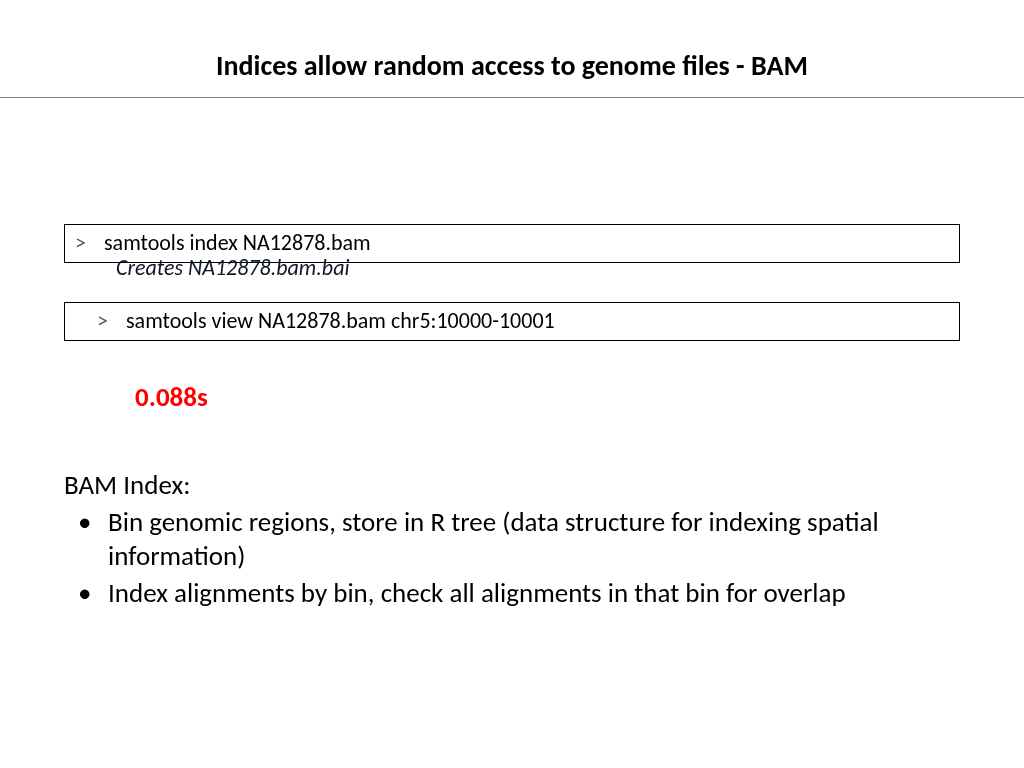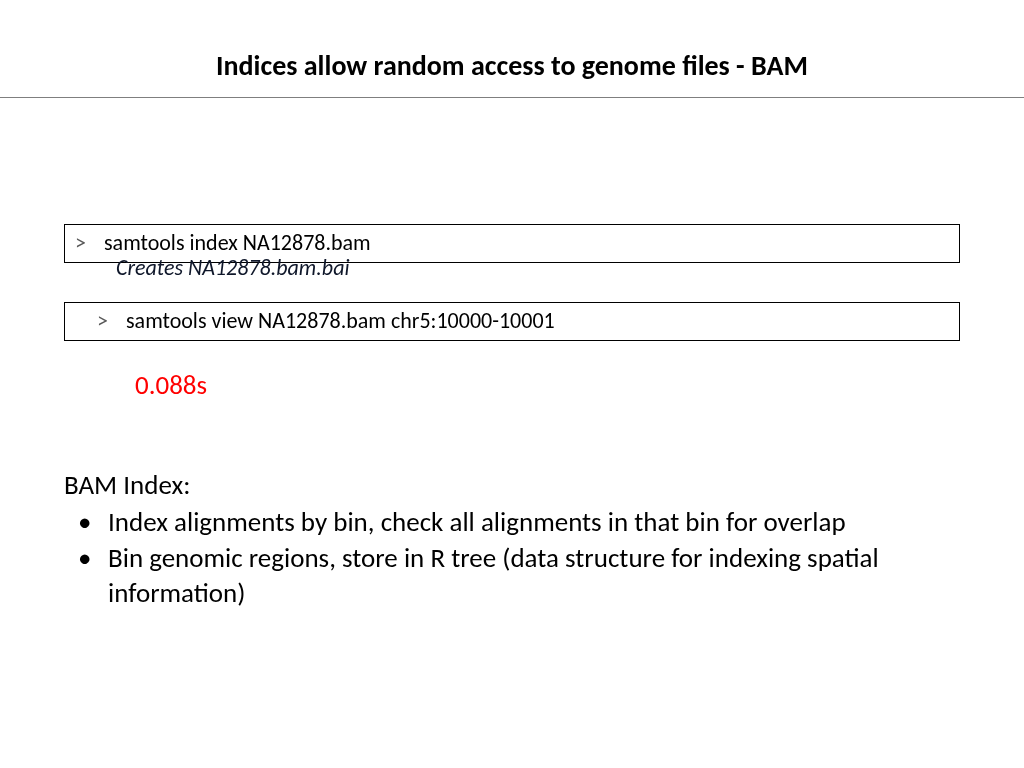--- a/index.html
+++ b/index.html
@@ -56,24 +56,25 @@
   .creates {
     position: absolute;
     top: 254px;
     left: 116px;
     font-style: italic;
     font-size: 22px;
     color: #0f172a;
   }
   .timing {
     position: absolute;
-    top: 368px;
+    top: 380px;
     left: 135px;
     font-size: 27px;
     color: #ff0000;
+    font-weight: bold;
   }
   .body-block {
     position: absolute;
     top: 468px;
     left: 64px;
     width: 900px;
     font-size: 27px;
     line-height: 1.28;
     color: #000;
   }
@@ -116,18 +117,18 @@
   <div id="box2" class="cmdbox">
     <span class="prompt">&gt;</span>
     <span>samtools view NA12878.bam chr5:10000-10001</span>
   </div>
 
   <div class="timing">0.088s</div>
 
   <div class="body-block">
     <div class="body-heading">BAM Index:</div>
     <ul class="bullets">
+      <li>Bin genomic regions, store in R tree (data structure for indexing spatial information)</li>
       <li>Index alignments by bin, check all alignments in that bin for overlap</li>
-      <li>Bin genomic regions, store in R tree (data structure for indexing spatial information)</li>
     </ul>
   </div>
 
 </div>
 
 </body></html>

